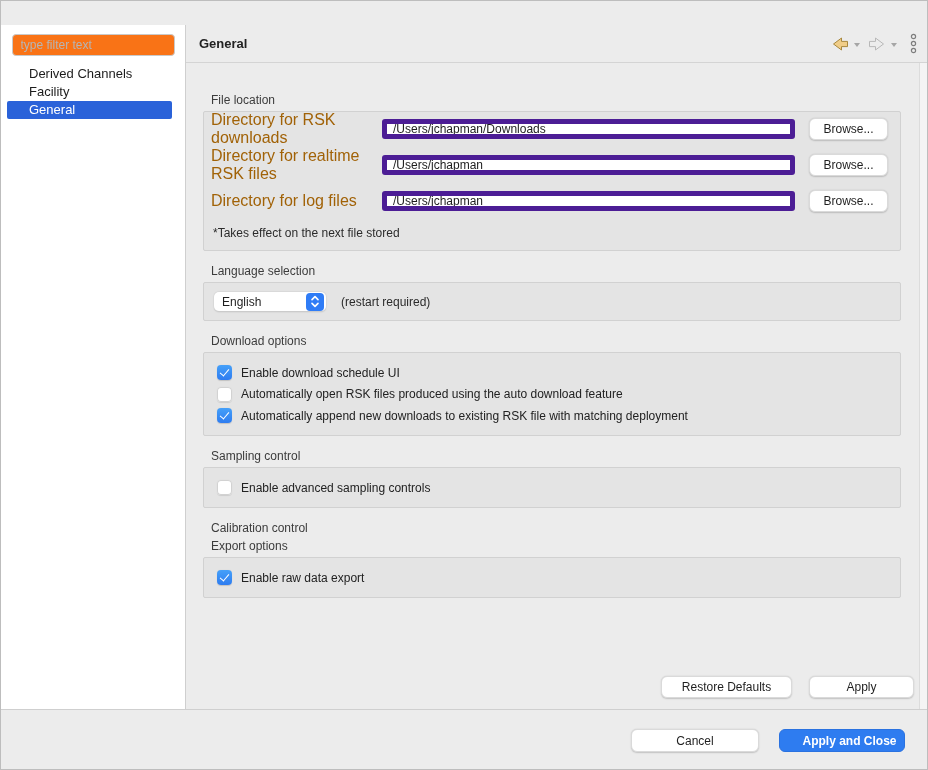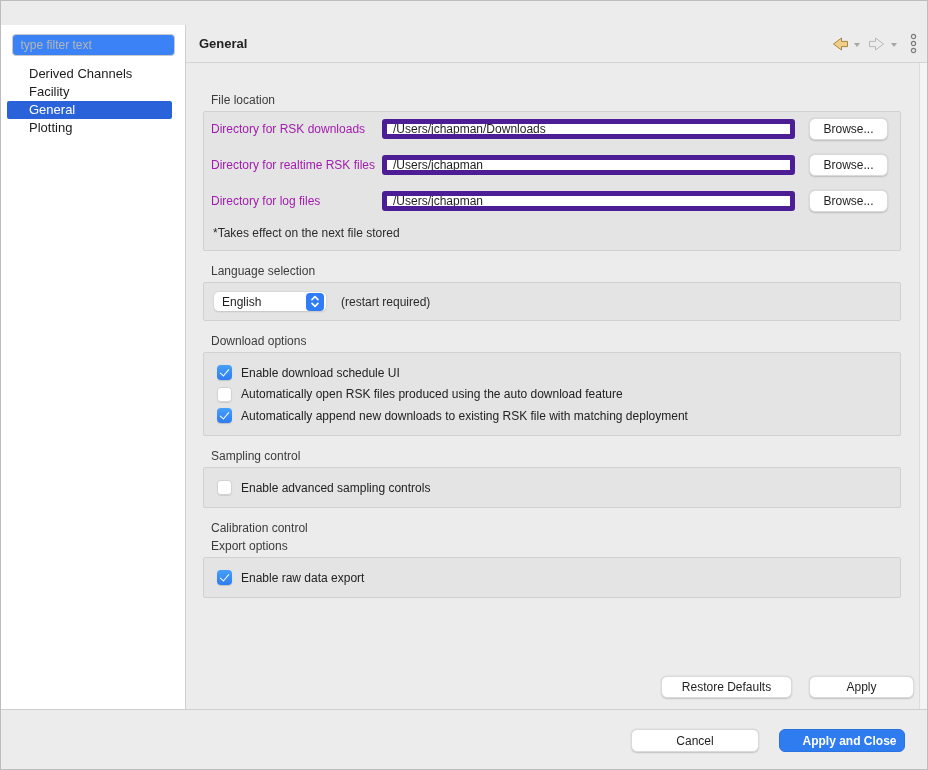--- a/index.html
+++ b/index.html
@@ -25,21 +25,21 @@
   .tl.green { background:#32c13c; border:0.5px solid #27a930; }
   .win-title { flex:1; text-align:center; font-size:13px; font-weight:bold; color:#3a3a3a; }
 
   
   .bodyarea { position:absolute; top:24px; left:0; right:0; bottom:60px; display:flex; }
 
   
   .sidebar { width:185px; background:#ffffff; border-right:1px solid #cfcfcf; padding-top:9px; flex-shrink:0; }
   .filter-input {
     display:block; margin:0 auto; width:163px; height:22px;
-    border:1px solid #c9c9c9; border-radius:4px; background:#3b82f6;
+    border:1px solid #c9c9c9; border-radius:4px; background:#f97316;
     font-family:inherit; font-size:12px; color:#333; padding:0 8px; outline:none;
   }
   .filter-input::placeholder { color:#b5b5b5; }
   .tree { margin-top:9px; }
   .tree-item { font-size:13px; height:18px; line-height:18px; padding-left:28px; color:#1c1c1c; cursor:default; }
   .tree-item.selected { background:#2a62d9; color:#fff; margin:0 13px 0 6px; padding-left:22px; border-radius:2px; }
 
   
   .main { flex:1; position:relative; display:flex; flex-direction:column; }
   .main-header { height:38px; flex-shrink:0; display:flex; align-items:center; padding:0 9px 0 13px; border-bottom:1px solid #d4d4d4; }
@@ -52,21 +52,21 @@
   .content { flex:1; position:relative; padding:30px 26px 0 17px; overflow:hidden; }
   .scroll-strip { position:absolute; top:0; right:0; bottom:0; width:8px; background:#f4f4f4; border-left:1px solid #dcdcdc; }
 
   .section-label { font-size:12px; color:#3c3c3c; margin:0 0 4px 8px; }
   .group-box { background:#e4e4e4; border:1px solid #d1d1d1; border-radius:2px; margin-bottom:13px; padding:6px 12px 6px 7px; }
 
   
   .file-box { padding:6px 12px 8px 7px; }
   .file-row { display:flex; align-items:center; height:22px; margin-bottom:14px; }
   .file-row:last-of-type { margin-bottom:0; }
-  .file-label { width:171px; flex-shrink:0; font-size:12px; color:#a21caf; }
+  .file-label { width:171px; flex-shrink:0; font-size:16px; color:#a16207; }
   .text-field {
     flex:1; height:20px; border:5px solid #4c1d95; border-radius:3px; background:#fff;
     font-family:inherit; font-size:12px; color:#1e1e1e; padding:0 6px; outline:none;
   }
   .push-btn {
     height:22px; min-width:79px; margin-left:14px; flex-shrink:0;
     background:#ffffff; border:1px solid #dadada; border-radius:6px;
     box-shadow:0 0.5px 1.5px rgba(0,0,0,0.18);
     font-family:inherit; font-size:12px; color:#1f1f1f; cursor:default;
   }
@@ -128,21 +128,20 @@
 
 
   <div class="bodyarea">
 
     <div class="sidebar">
       <input class="filter-input" type="text" placeholder="type filter text" style="">
       <div class="tree">
         <div class="tree-item">Derived Channels</div>
         <div class="tree-item">Facility</div>
         <div class="tree-item selected">General</div>
-        <div class="tree-item">Plotting</div>
       </div>
     </div>
 
     <div class="main">
 
       <div class="main-header">
         <div class="page-title">General</div>
         <div class="nav-tools">
           <span class="nav-btn">
             <svg width="18" height="14" viewBox="0 0 18 14">

